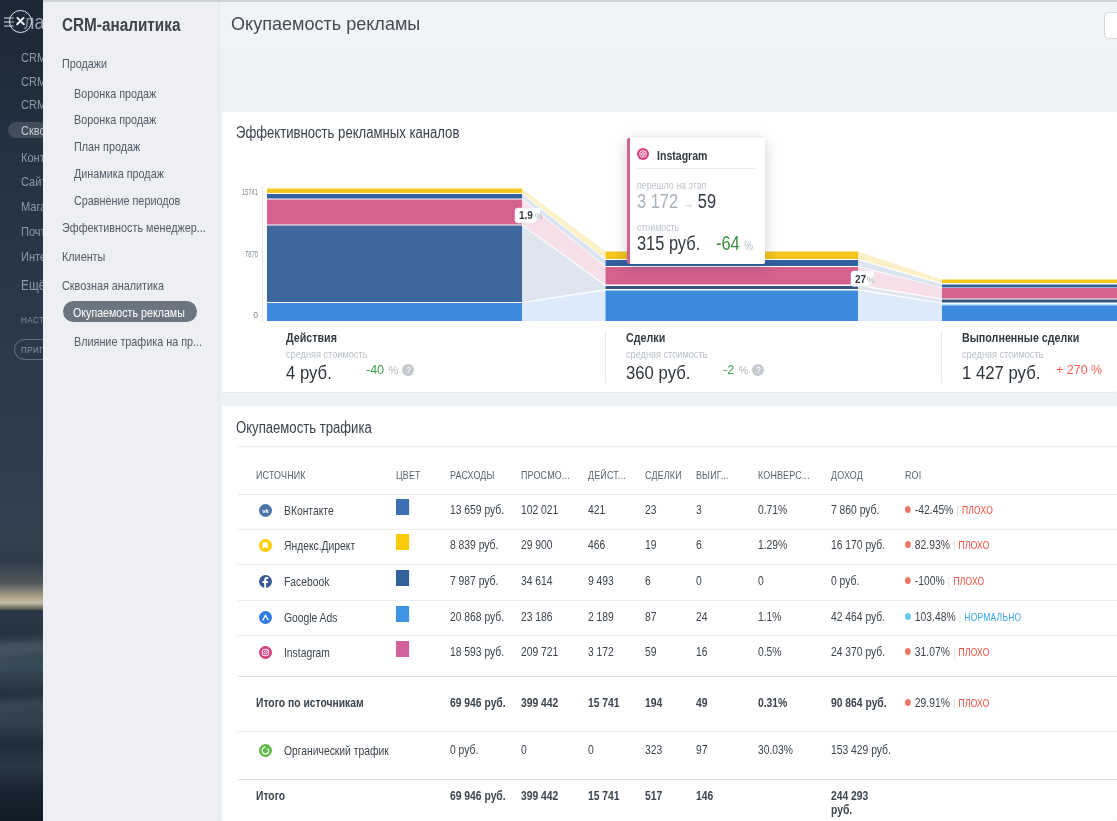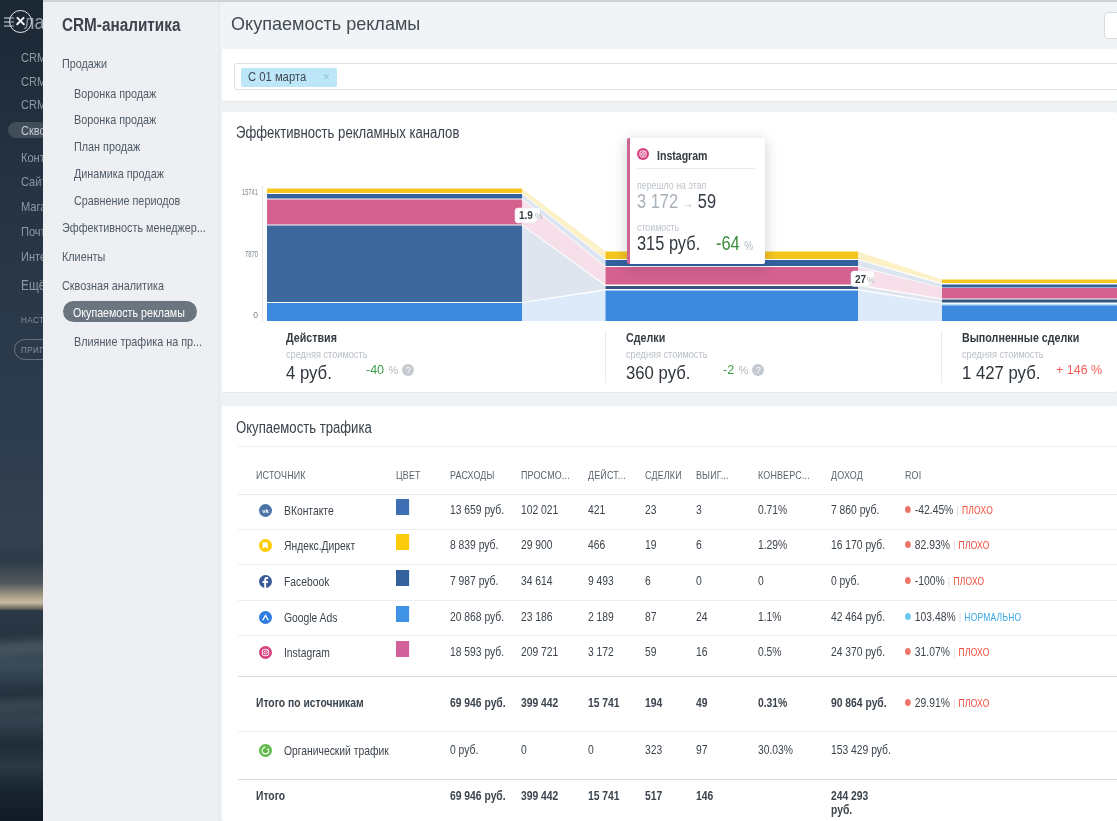--- a/index.html
+++ b/index.html
@@ -109,25 +109,20 @@
       <span>Окупаемость рекламы</span>
     </div>
   <div class="mitem sub" style="top:334px">Влияние трафика на пр...</div>
 </div>
 
 <div class="abs" id="main">
   <div id="topband"></div>
   <div id="pagetitle">Окупаемость рекламы</div>
   <div id="topbtn"></div>
 
-  <div class="card" id="filtercard">
-    <div id="filterinput">
-        <div id="ftag"><span class="txt">С 01 марта</span><span class="x">×</span></div>
-      </div>
-  </div>
 
   <div class="card" id="chartcard">
     <div class="sectitle" style="top:12px">Эффективность рекламных каналов</div>
 
     <div class="vdiv" style="left:383px"></div>
     <div class="vdiv" style="left:719px"></div>
     <div class="stat" style="position:absolute;left:64px;top:219px">
       <div class="t">Действия</div>
         <div class="s">средняя стоимость</div>
       <div class="v">4 руб.</div>
@@ -136,21 +131,21 @@
     <div class="stat" style="position:absolute;left:404px;top:219px">
       <div class="t">Сделки</div>
         <div class="s">средняя стоимость</div>
       <div class="v">360 руб.</div>
       <div style="position:absolute;left:97px;top:29px;white-space:nowrap"><span class="pct-g">-2</span> <span class="pct-sym">%</span><span class="qm">?</span></div>
     </div>
     <div class="stat" style="position:absolute;left:740px;top:219px">
       <div class="t">Выполненные сделки</div>
         <div class="s">средняя стоимость</div>
       <div class="v">1 427 руб.</div>
-      <div style="position:absolute;left:94px;top:29px;white-space:nowrap"><span class="pct-r">+ 146 %</span></div>
+      <div style="position:absolute;left:94px;top:29px;white-space:nowrap"><span class="pct-r">+ 270 %</span></div>
     </div>
   </div>
 
   <div class="card" id="tablecard">
     <div class="sectitle" style="top:13px">Окупаемость трафика</div>
     <div class="hr" style="top:40px"></div>
     <div class="thead" style="left:34px">ИСТОЧНИК</div>
     <div class="thead" style="left:174px">ЦВЕТ</div>
     <div class="thead" style="left:228px">РАСХОДЫ</div>
     <div class="thead" style="left:299px">ПРОСМО...</div>

